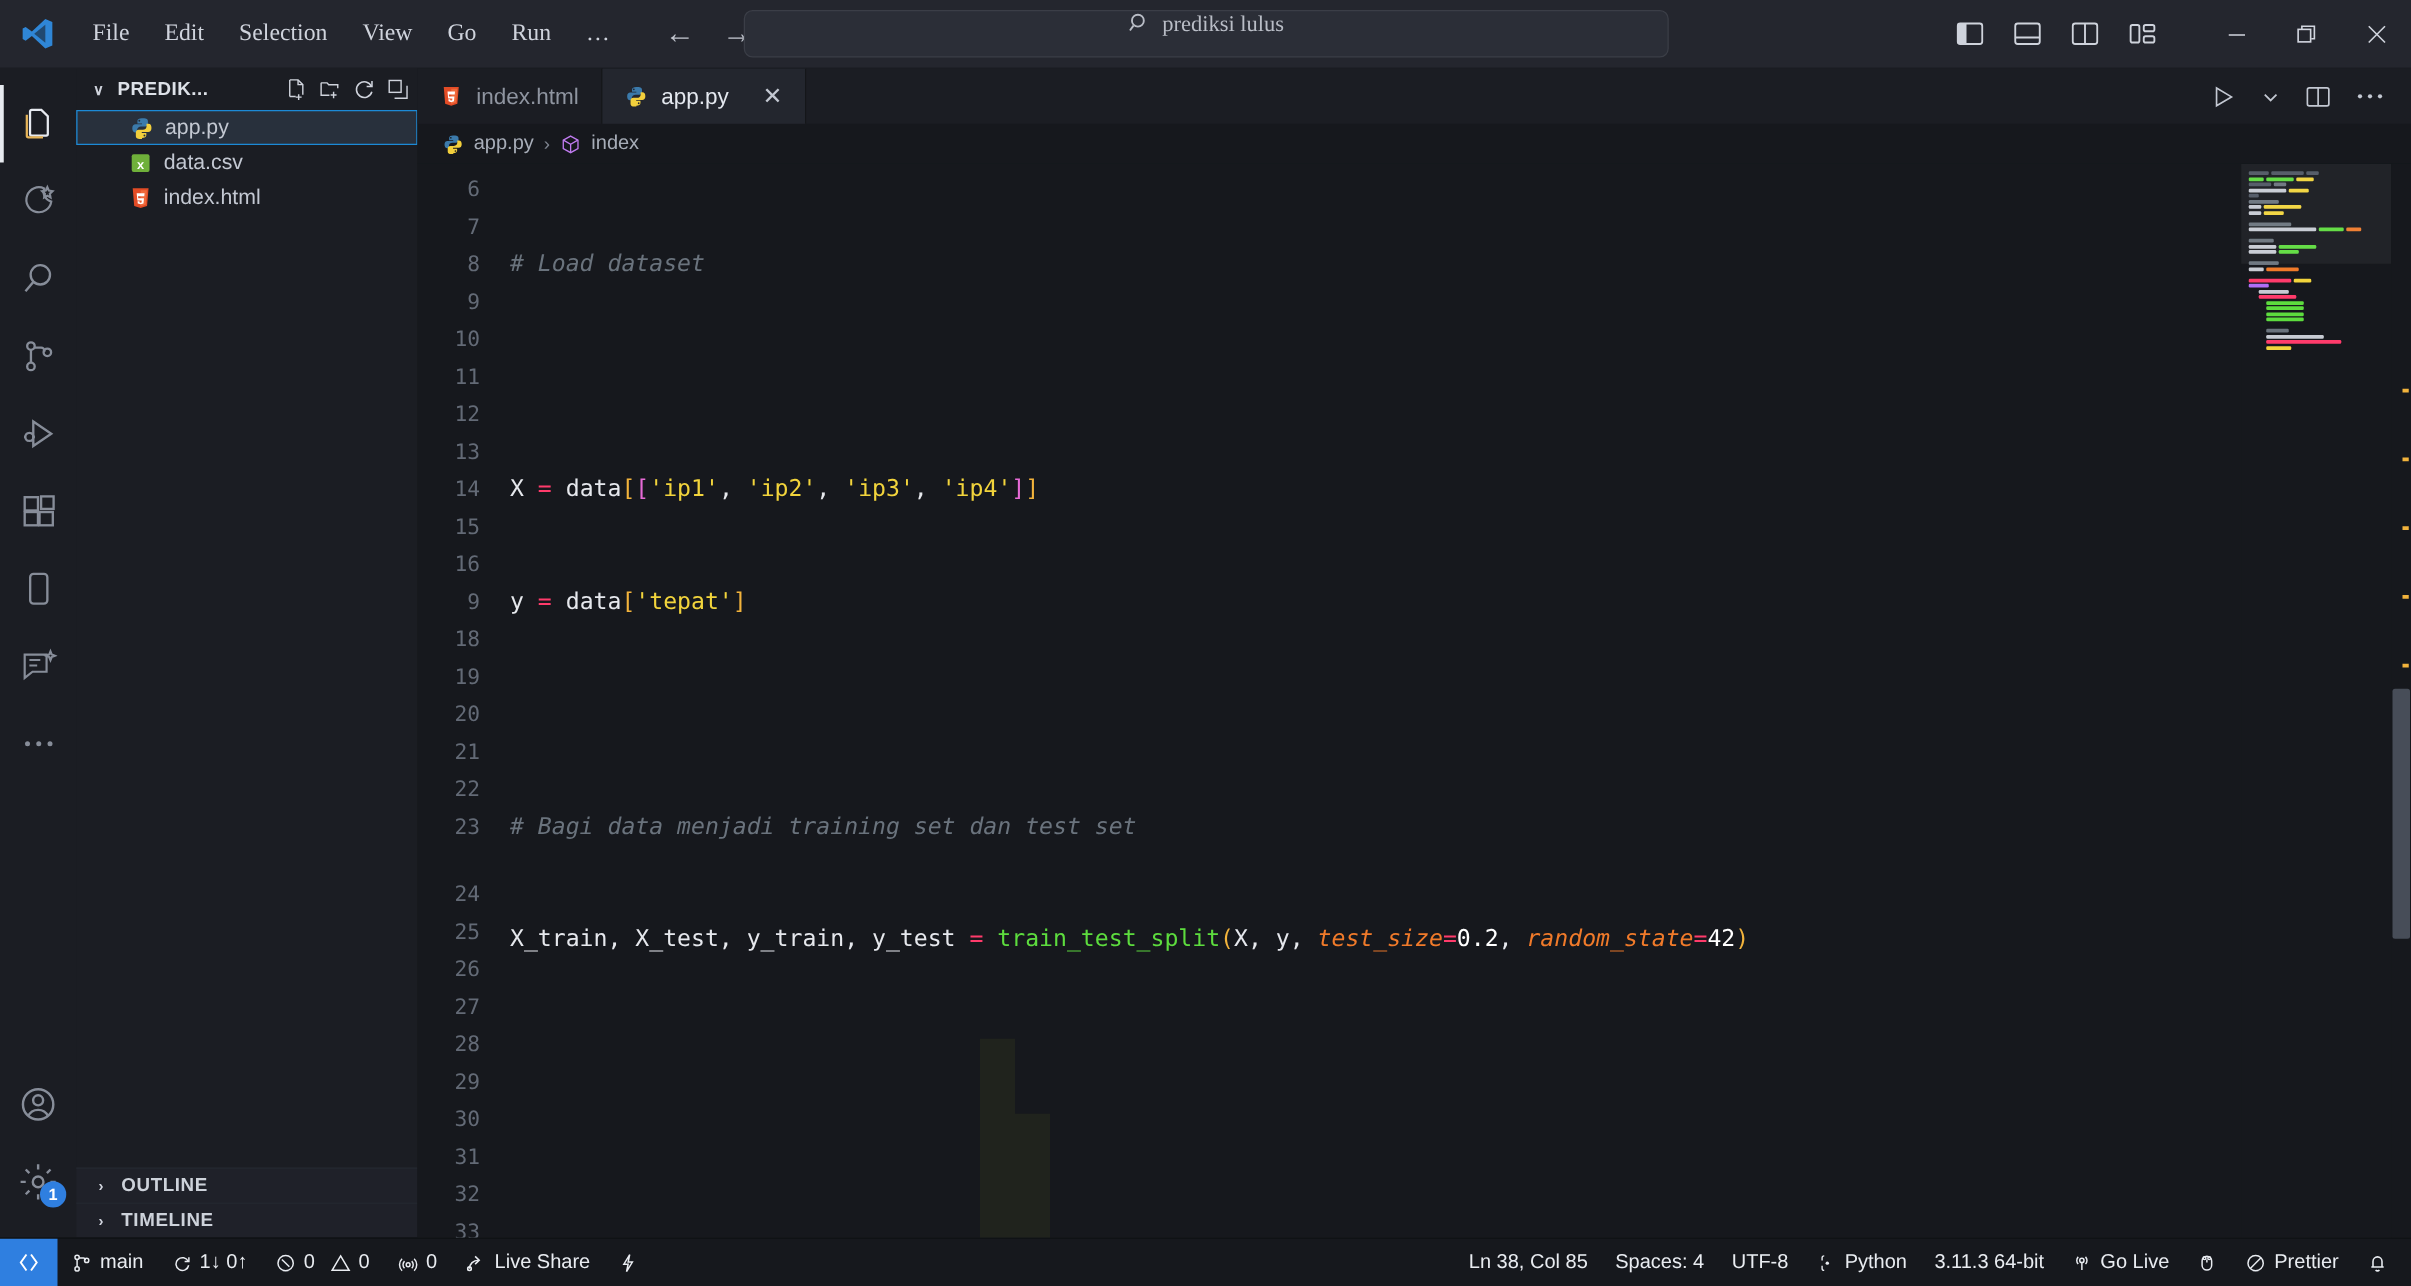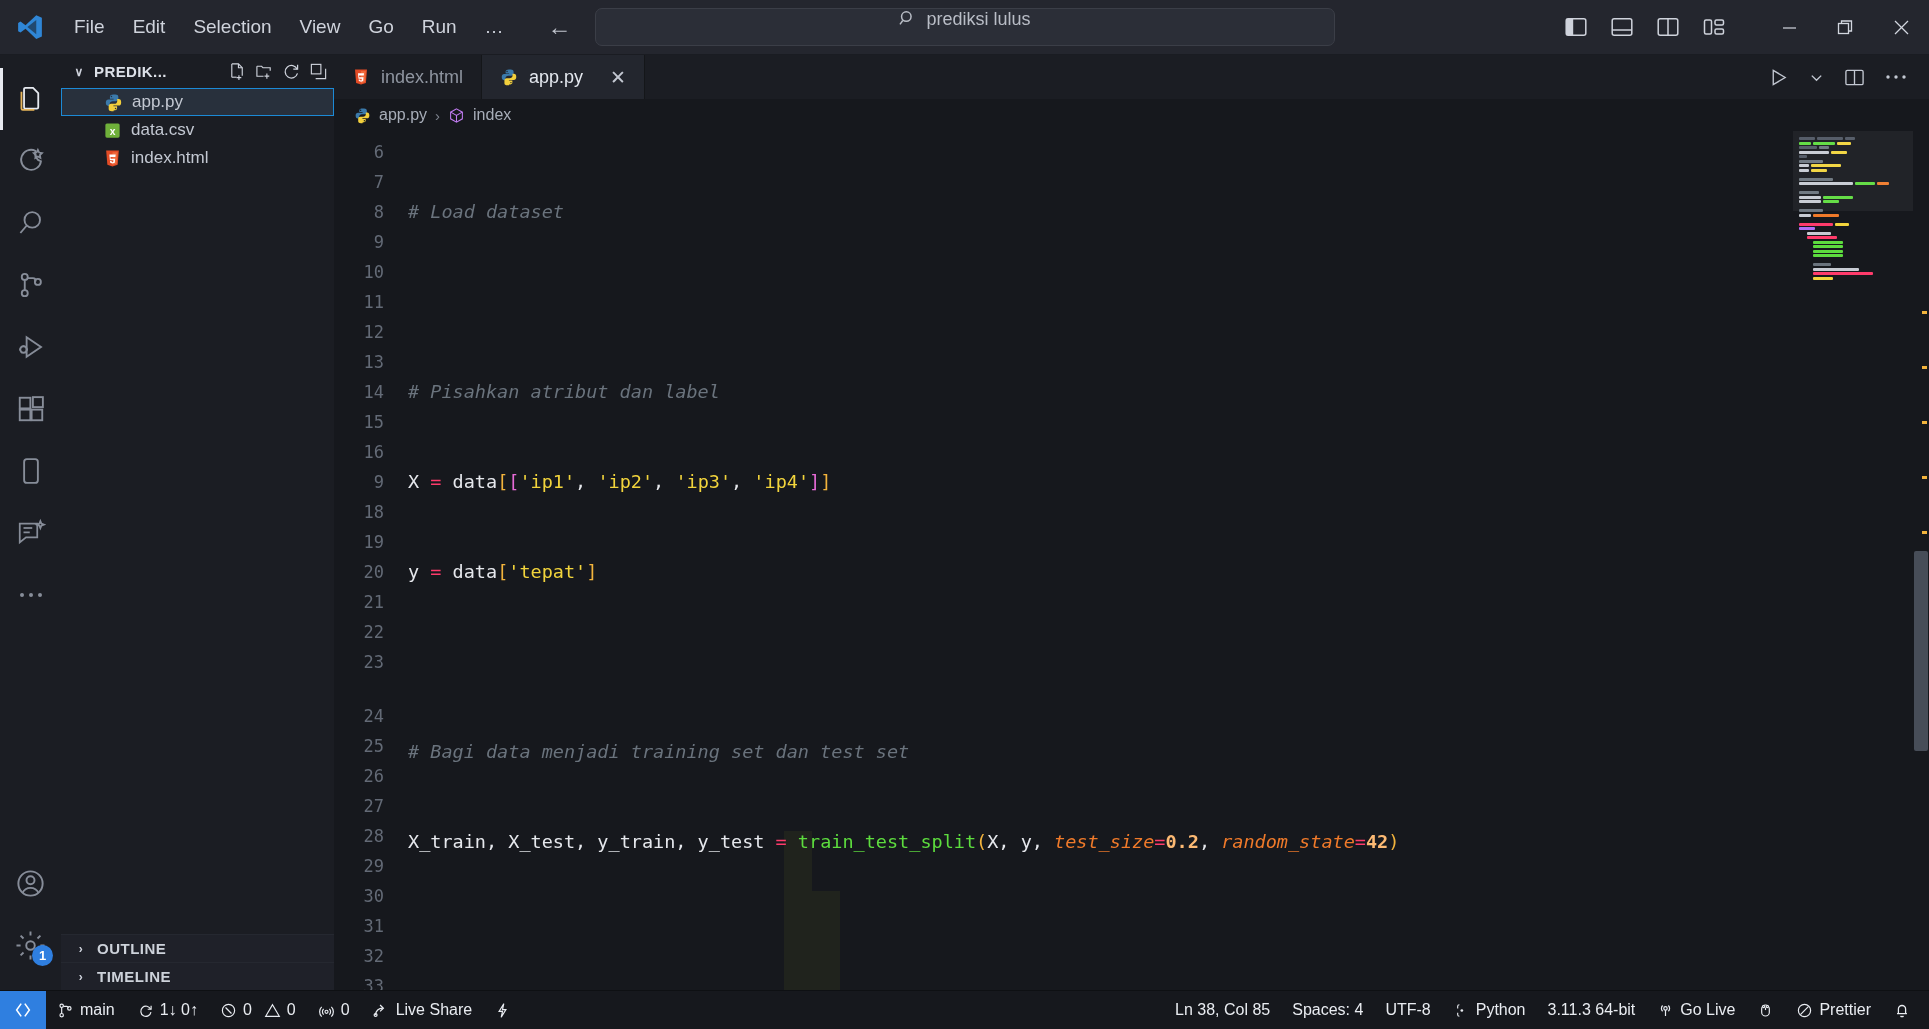--- a/index.html
+++ b/index.html
@@ -7,21 +7,21 @@
     width:1929px; height:1029px; overflow:hidden;
     background:#1f2128;
     font-family:"Liberation Sans", sans-serif;
     -webkit-font-smoothing:antialiased;
   }
   .app { width:1929px; height:1029px; display:flex; flex-direction:column; background:#1b1d23; }
 
   
   .titlebar {
     height:55px; background:#24262e; display:flex; align-items:center;
-    flex:0 0 55px; position:relative; border-bottom:1px solid #1a1c22;
+    flex:0 0 55px; position:relative; border-bottom:1px solid #1a1c22;font-family:Liberation Serif, serif;
   }
   .vscode-logo { width:60px; display:flex; align-items:center; justify-content:center; }
   .menu { display:flex; align-items:center; gap:0px; }
   .menu-item {
     color:#cfd3dc; font-size:19px; padding:5px 14px; cursor:default; white-space:nowrap;
   }
   .nav-arrows { display:flex; align-items:center; gap:22px; margin-left:30px; color:#c0c4cd; }
   .arrow { font-size:24px; line-height:1; }
   .qsearch {
     position:absolute; left:50%; transform:translateX(-50%);
@@ -117,21 +117,21 @@
 
   
   .c-comment { color:#6a737d; font-style:italic; }
   .c-var     { color:#e6e8ed; }
   .c-op      { color:#ff3b6b; }
   .c-fn      { color:#5ddc3e; }
   .c-str     { color:#f2d43c; }
   .c-paren   { color:#f2b33c; }
   .c-brkt    { color:#e66ad6; }
   .c-param   { color:#f07a2a; font-style:italic; }
-  .c-num     { color:#fdba74;font-weight:bold; }
+  .c-num     { color:#ffffff; }
   .c-white   { color:#e6e8ed; }
 
   
   .blk { position:absolute; background:#22261d; opacity:.85; }
 
   
   .minimap { width:120px; flex:0 0 120px; background:#16181d; position:relative; padding-top:6px; }
   .mm-row { height:3px; display:flex; gap:2px; padding-left:6px; margin-bottom:1.5px; }
   .mm-seg { height:3px; border-radius:1px; }
   .mm-slider { position:absolute; left:0; right:0; top:0; height:80px; background:#ffffff0d; }
@@ -505,21 +505,20 @@
           <div class="ln">29</div>
           <div class="ln">30</div>
           <div class="ln">31</div>
           <div class="ln">32</div>
           <div class="ln">33</div>
         </div>
 
         <div class="code">
           <div class="ln"><span class="c-comment"># Load dataset</span></div>
           <div class="ln"></div>
-          <div class="ln"><span class="c-comment"># Pisahkan atribut dan label</span></div>
           <div class="ln"><span class="c-var">X</span> <span class="c-op">=</span> <span class="c-var">data</span><span class="c-paren">[</span><span class="c-brkt">[</span><span class="c-str">'ip1'</span><span class="c-white">,</span> <span class="c-str">'ip2'</span><span class="c-white">,</span> <span class="c-str">'ip3'</span><span class="c-white">,</span> <span class="c-str">'ip4'</span><span class="c-brkt">]</span><span class="c-paren">]</span></div>
           <div class="ln"><span class="c-var">y</span> <span class="c-op">=</span> <span class="c-var">data</span><span class="c-paren">[</span><span class="c-str">'tepat'</span><span class="c-paren">]</span></div>
           <div class="ln"></div>
           <div class="ln"><span class="c-comment"># Bagi data menjadi training set dan test set</span></div>
           <div class="ln"><span class="c-var">X_train</span><span class="c-white">,</span> <span class="c-var">X_test</span><span class="c-white">,</span> <span class="c-var">y_train</span><span class="c-white">,</span> <span class="c-var">y_test</span> <span class="c-op">=</span> <span class="c-fn">train_test_split</span><span class="c-paren">(</span><span class="c-var">X</span><span class="c-white">,</span> <span class="c-var">y</span><span class="c-white">,</span> <span class="c-param">test_size</span><span class="c-op">=</span><span class="c-num">0.2</span><span class="c-white">,</span> <span class="c-param">random_state</span><span class="c-op">=</span><span class="c-num">42</span><span class="c-paren">)</span></div>
           
           
           
           
           

